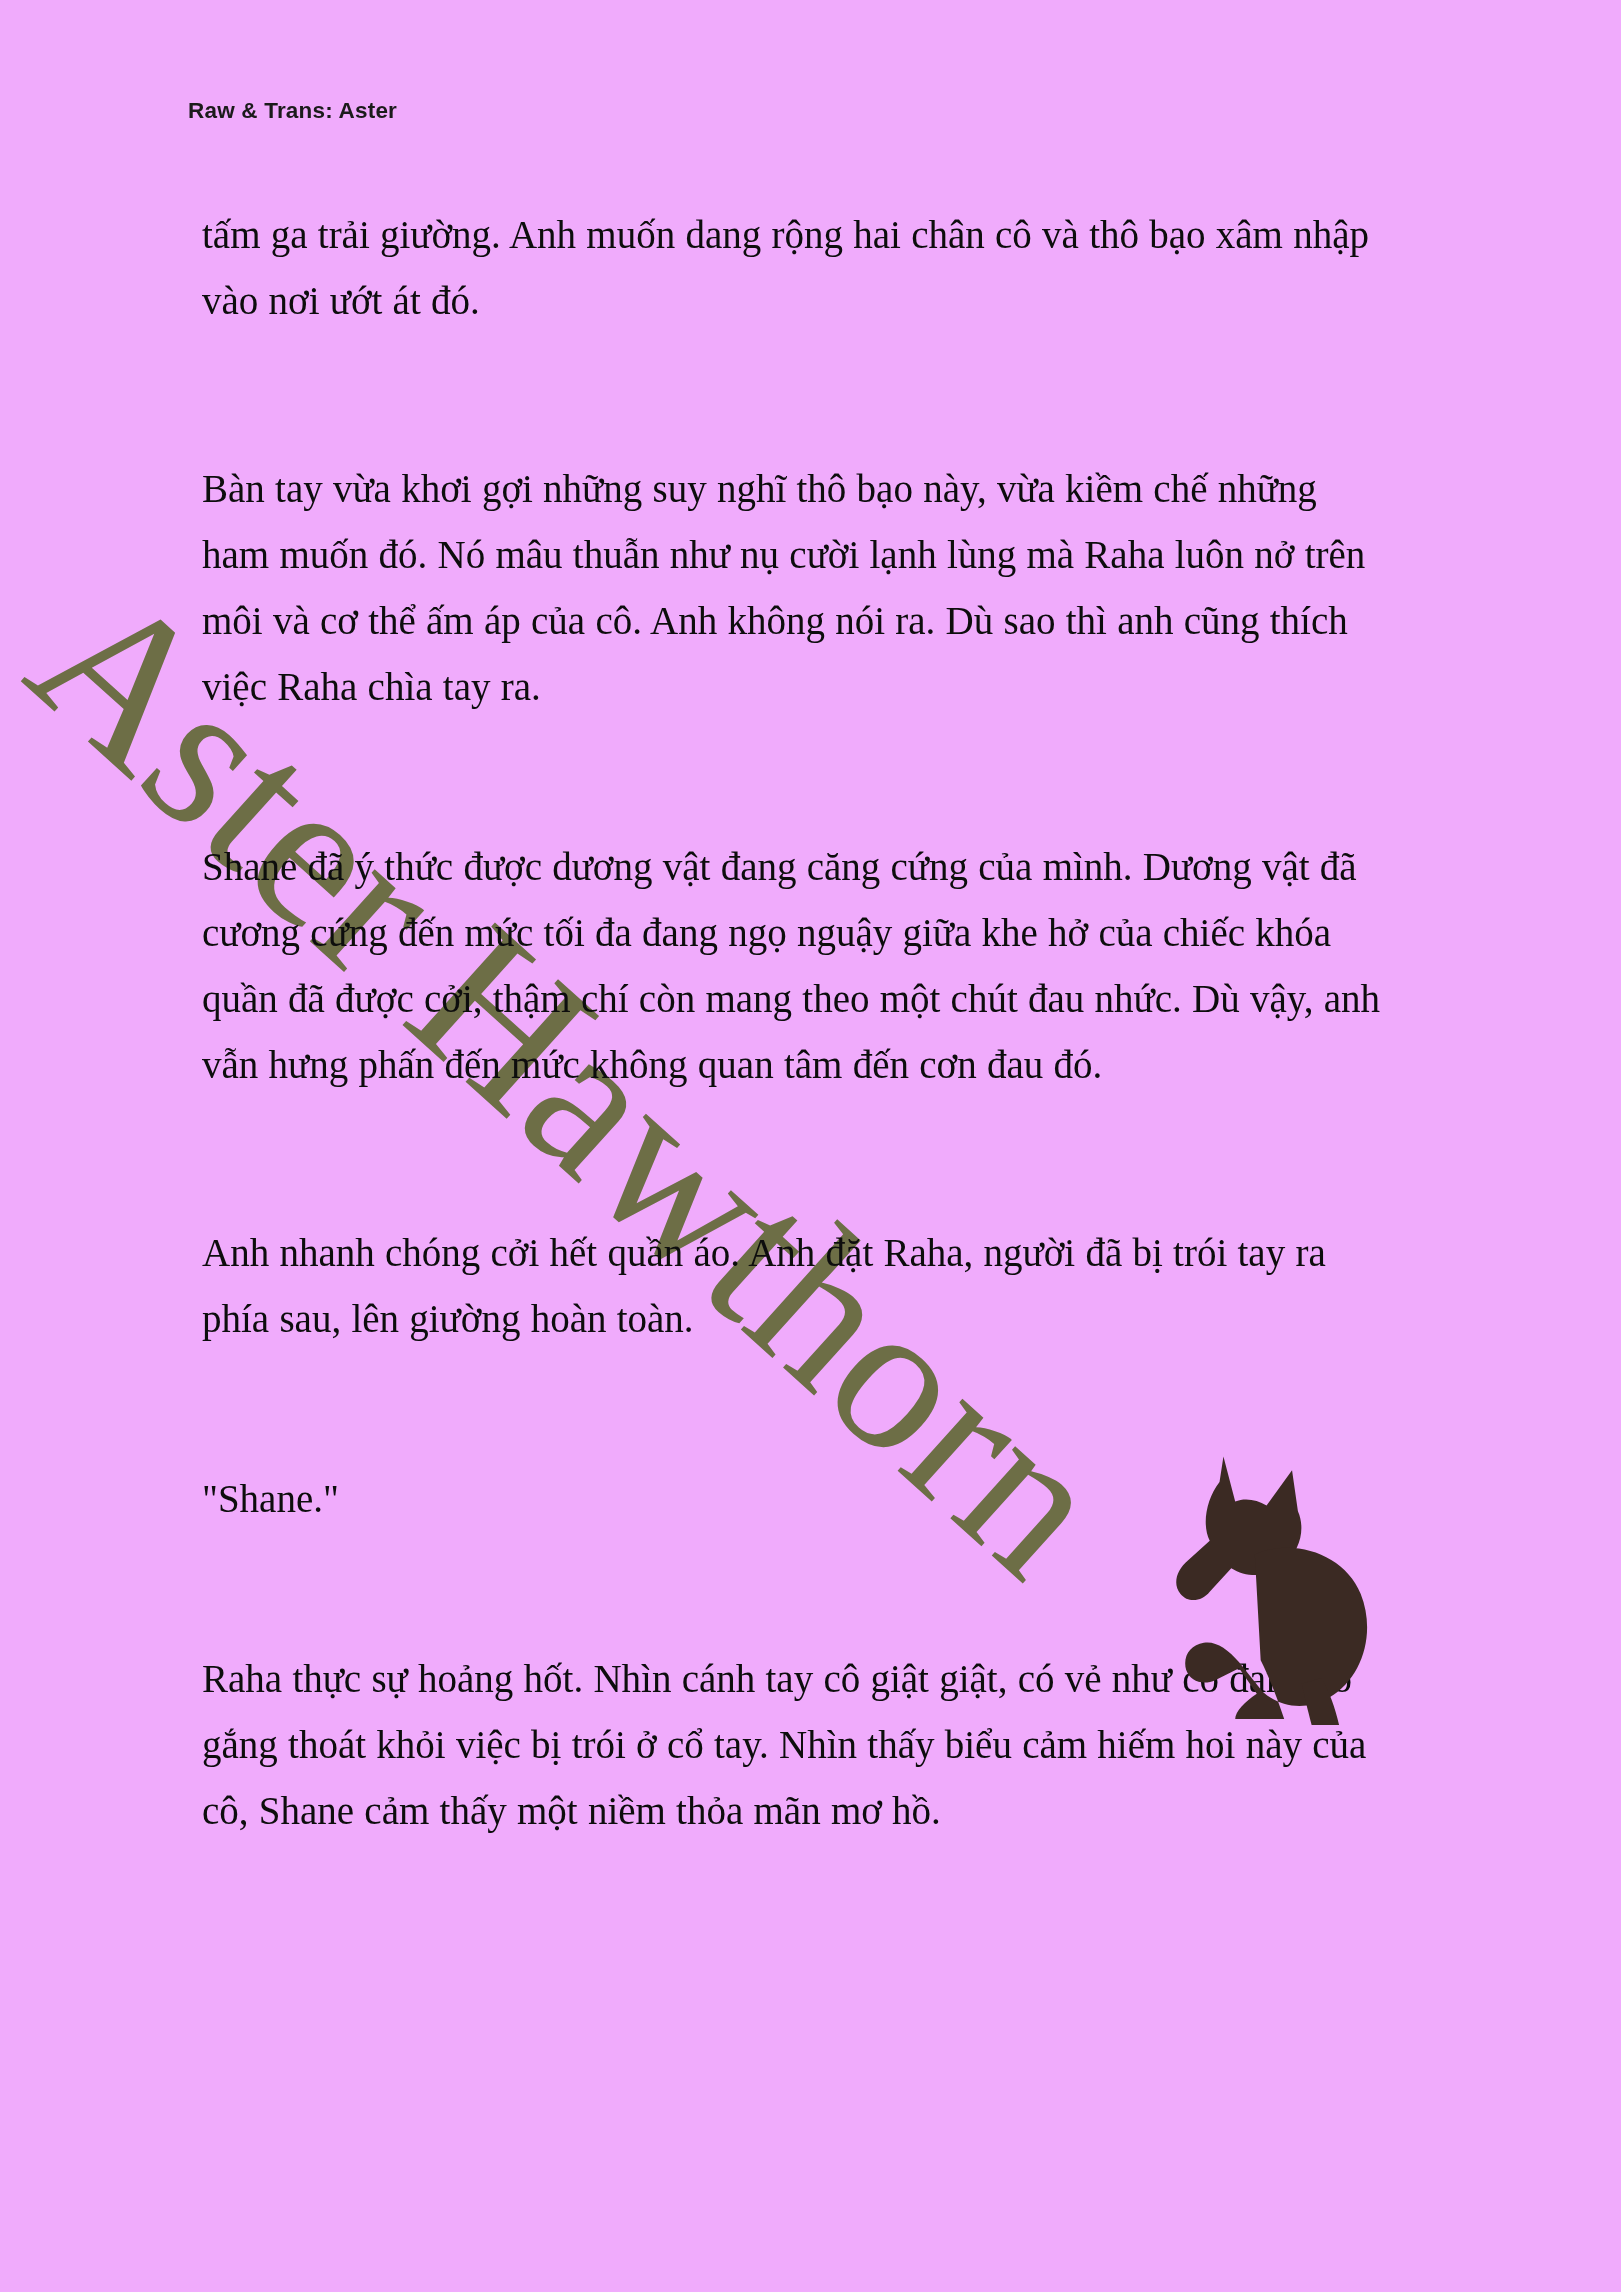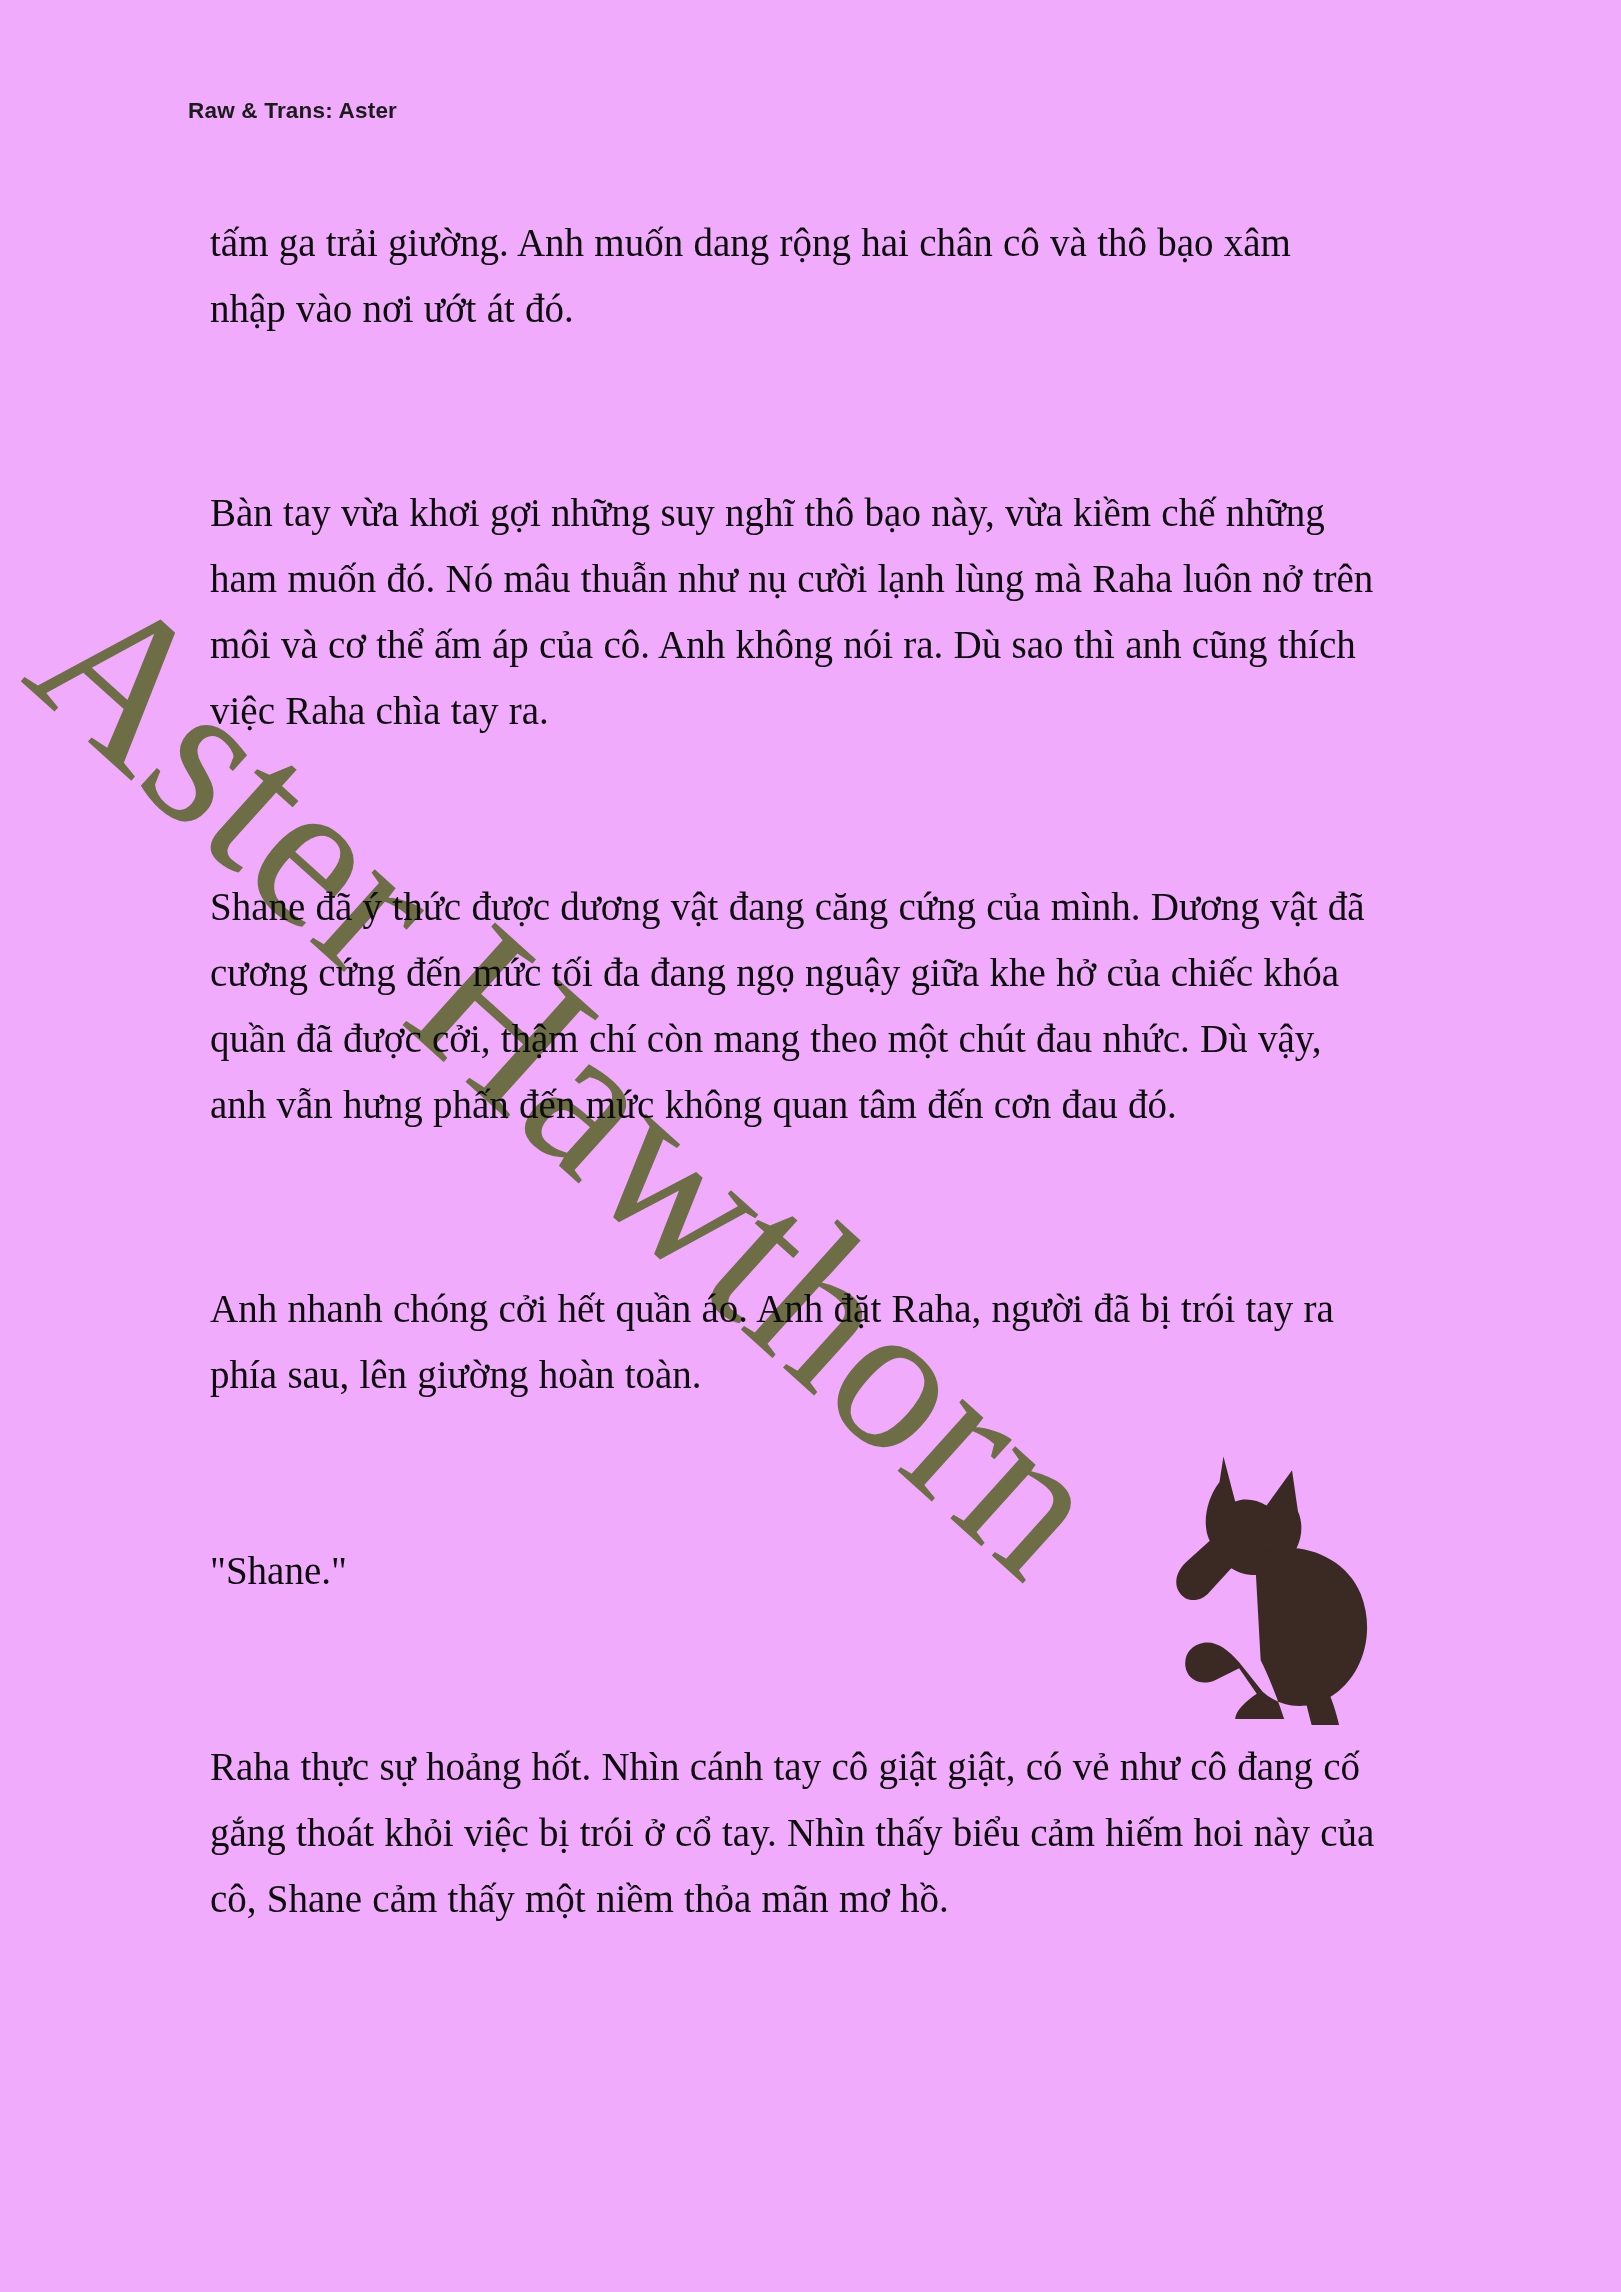--- a/index.html
+++ b/index.html
@@ -62,21 +62,21 @@
   .content {
     position: absolute;
     left: 194px;
     top: 194px;
     width: 1198px;
   }
   .para {
     font-size: 39px;
     line-height: 66px;
     color: #0d0d0d;
-    margin: 16px;
+    margin: 8px;
     text-align: left;
     word-spacing: 0.5px;
   }
   .gap-xl { height: 106px; }
   .gap-lg { height: 98px; }
 </style>
 </head>
 <body>
 
 <div class="page">

